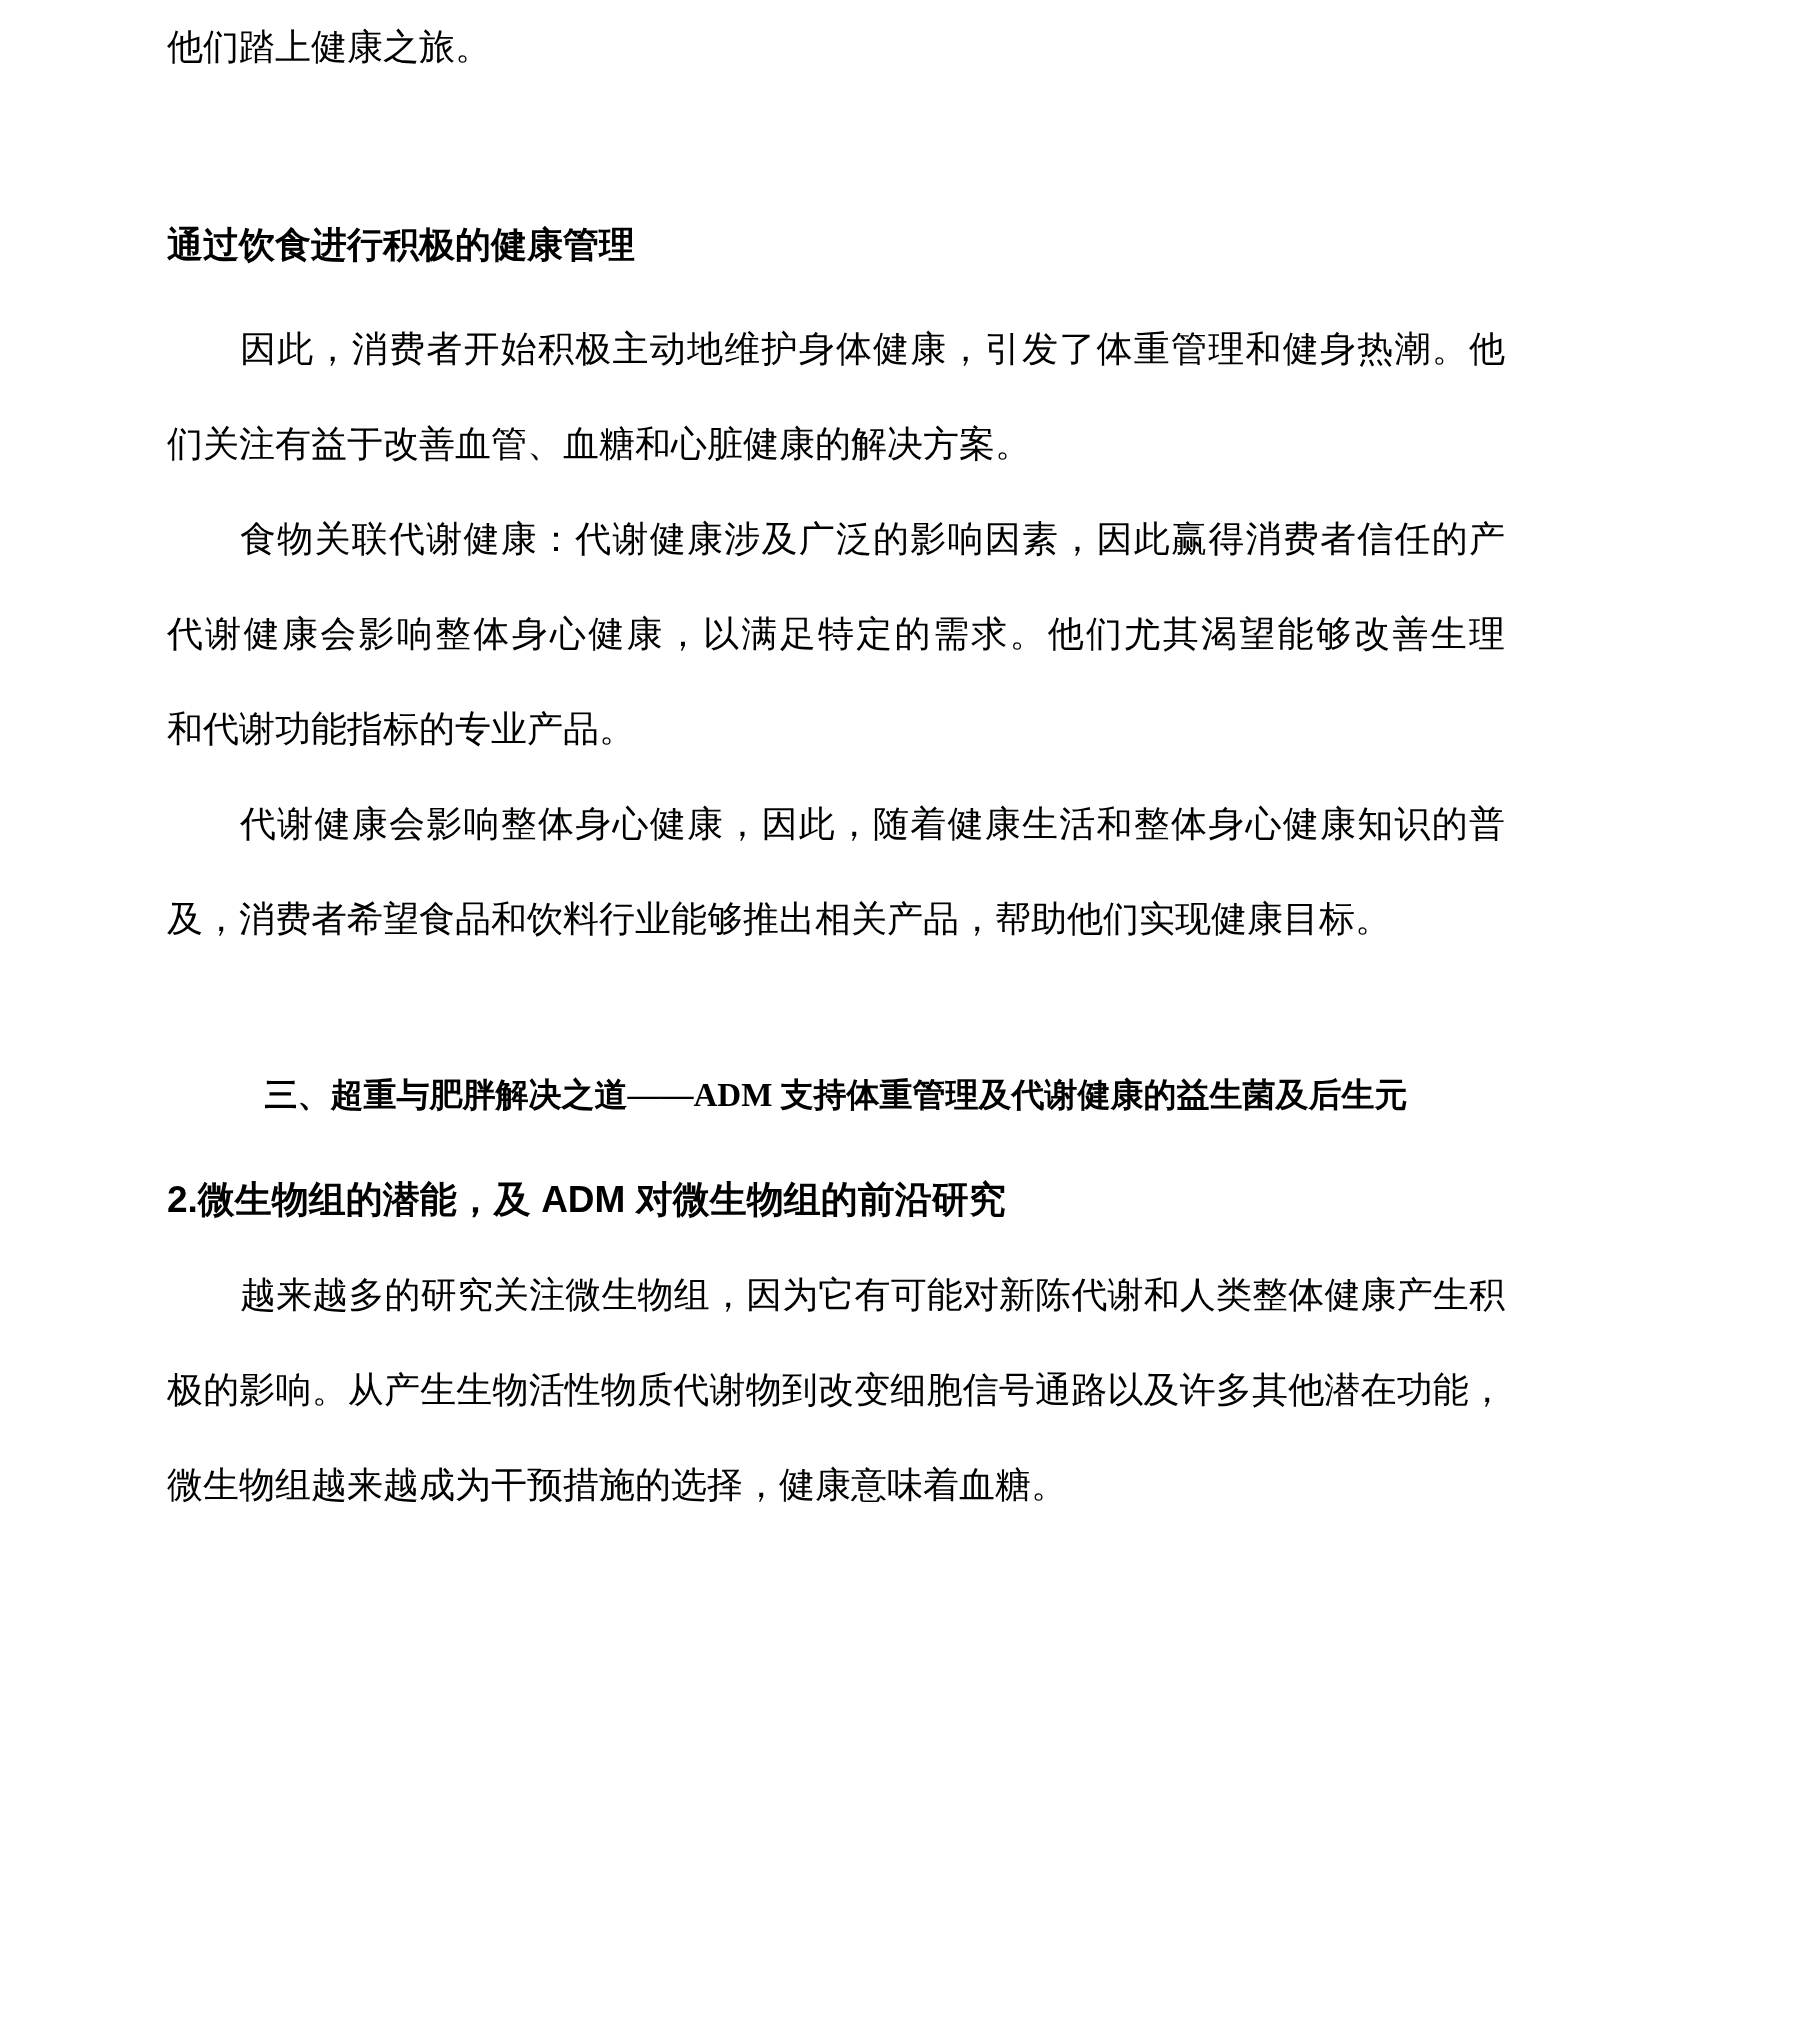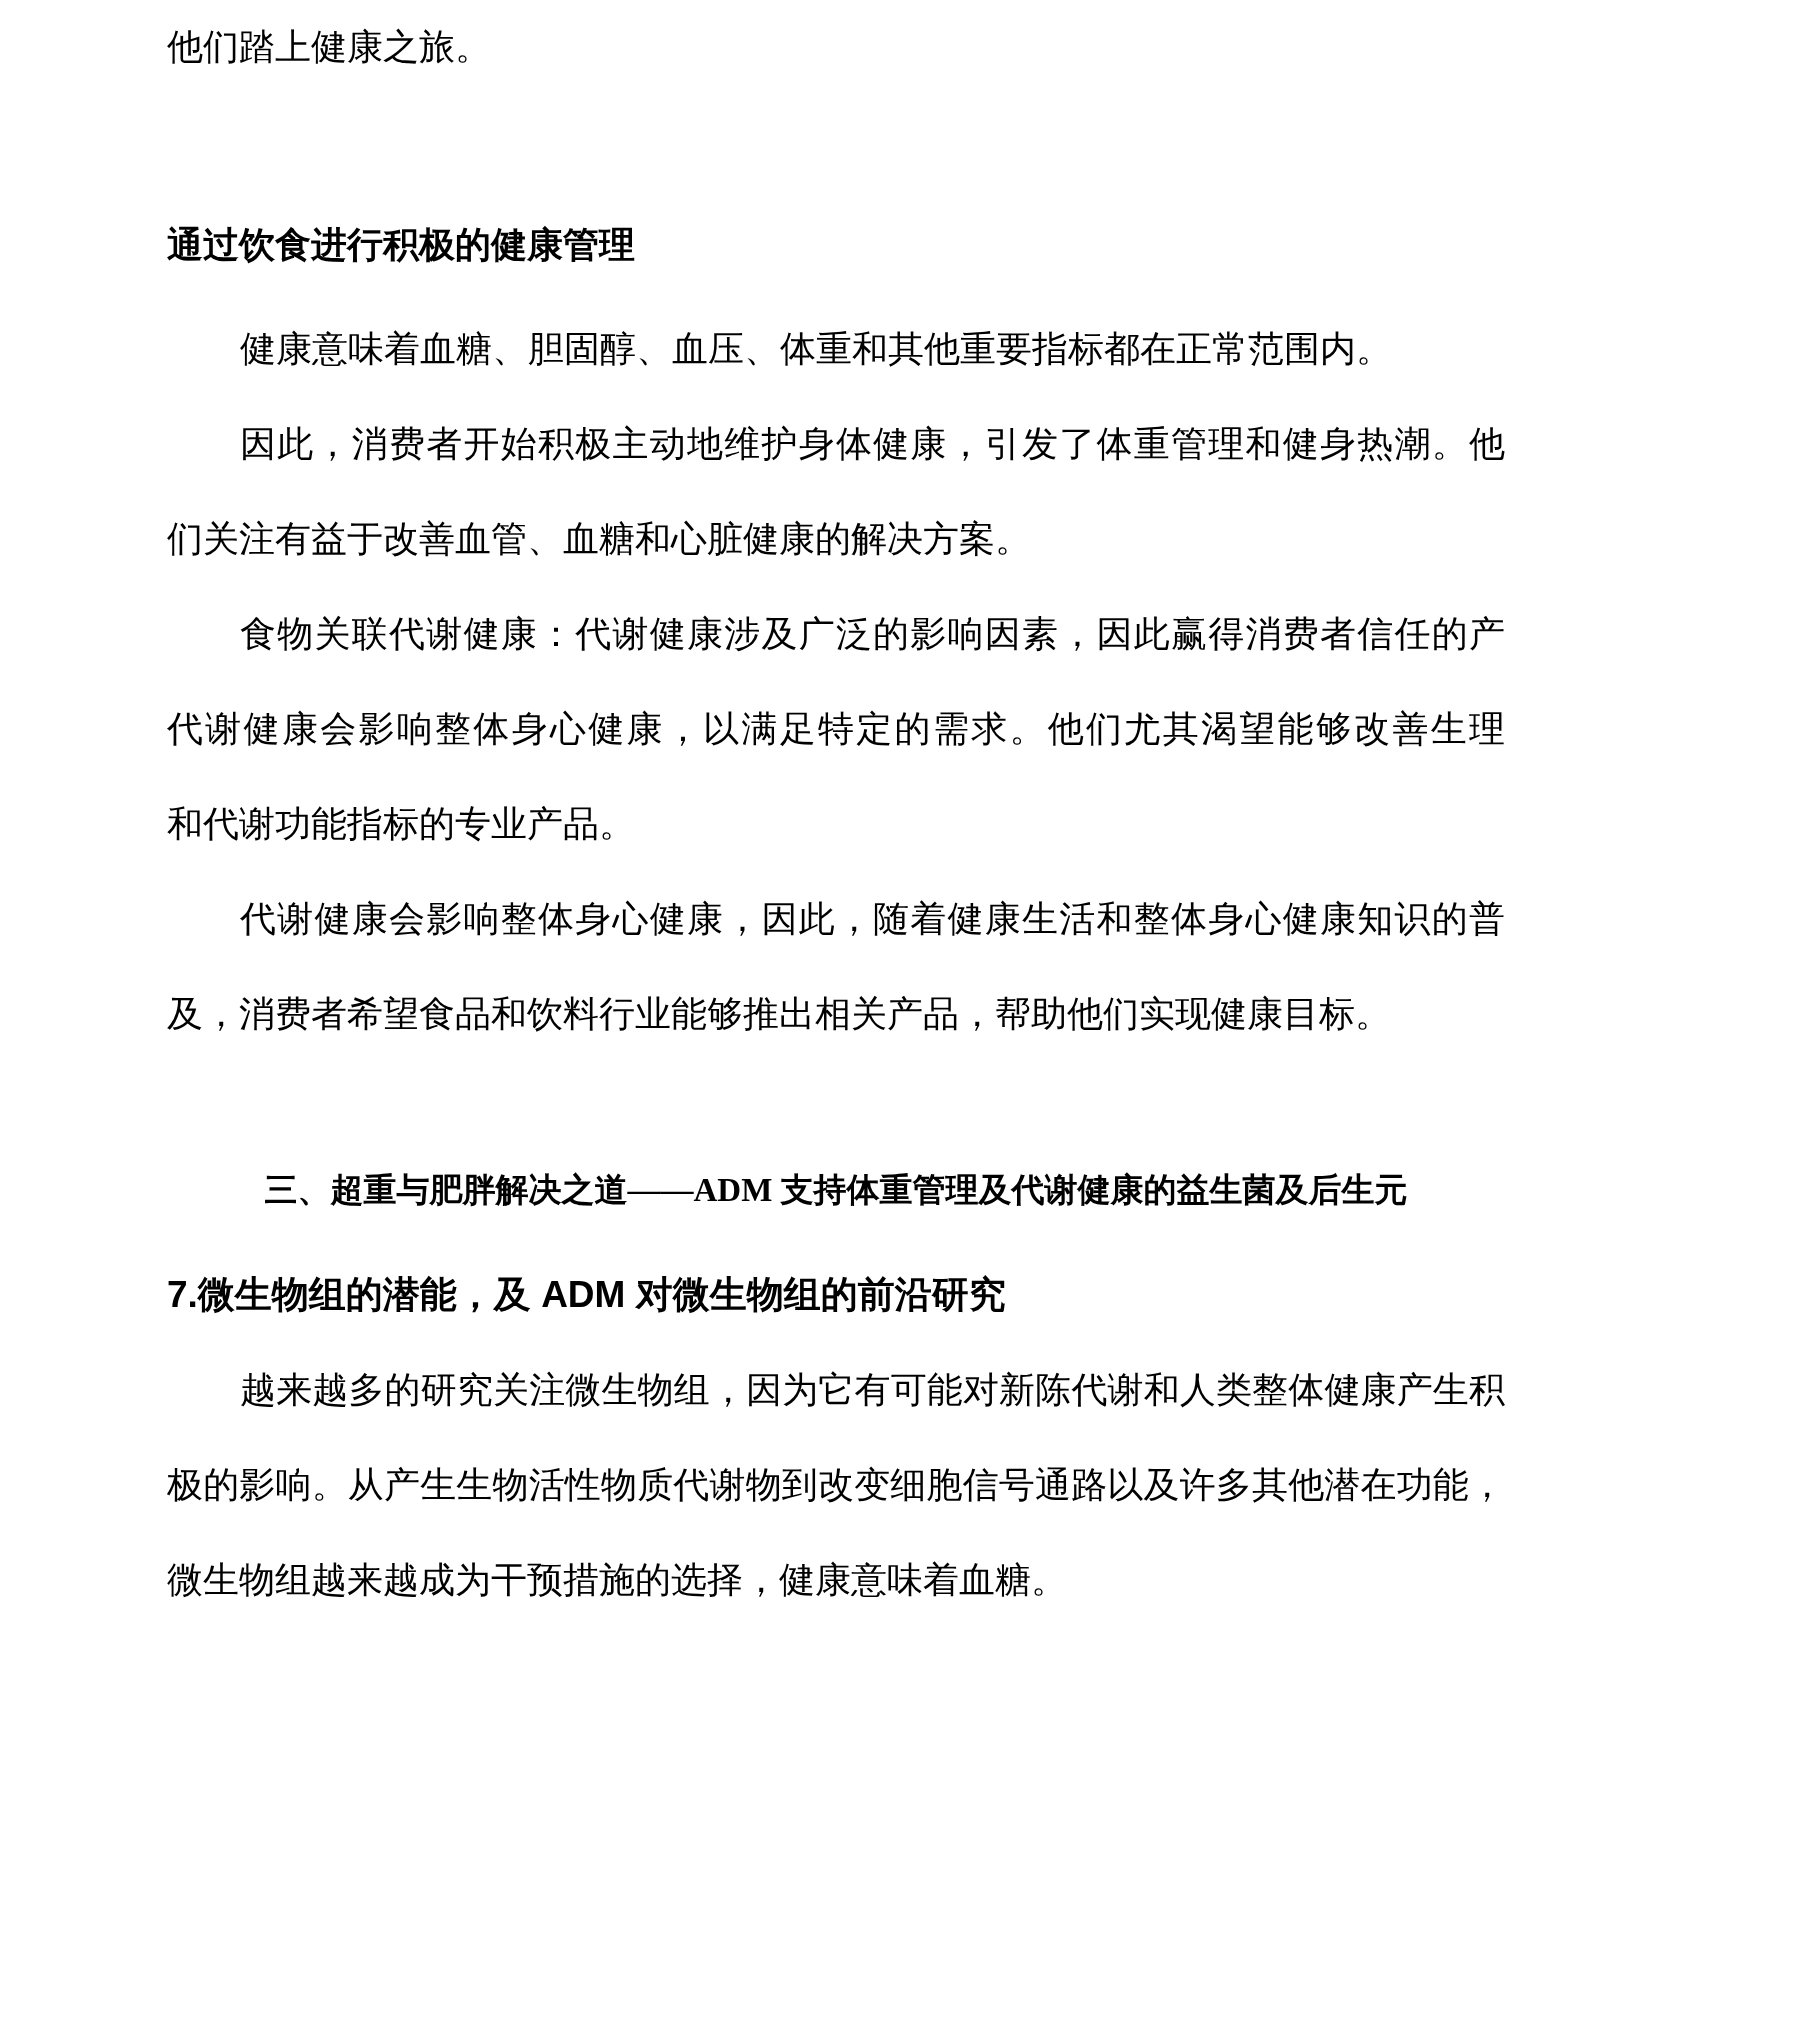--- a/index.html
+++ b/index.html
@@ -69,40 +69,37 @@
 
 <div class="page">
   <div class="doc">
       <div class="block paragraph">
         <div class="line">他们踏上健康之旅。</div>
       </div>
       <div class="block heading2">
         <div class="line">通过饮食进行积极的健康管理</div>
       </div>
       <div class="block paragraph">
-        <div class="line indent">健康意味着血糖、胆固醇、血压、体重和其他重要指标都在正常范围内。</div>
-      </div>
-      <div class="block paragraph">
         <div class="line indent just">因此，消费者开始积极主动地维护身体健康，引发了体重管理和健身热潮。他</div>
         <div class="line">们关注有益于改善血管、血糖和心脏健康的解决方案。</div>
       </div>
       <div class="block paragraph">
         <div class="line indent just">食物关联代谢健康：代谢健康涉及广泛的影响因素，因此赢得消费者信任的产</div>
         <div class="line just">代谢健康会影响整体身心健康，以满足特定的需求。他们尤其渴望能够改善生理</div>
         <div class="line">和代谢功能指标的专业产品。</div>
       </div>
       <div class="block paragraph">
         <div class="line indent just">代谢健康会影响整体身心健康，因此，随着健康生活和整体身心健康知识的普</div>
         <div class="line">及，消费者希望食品和饮料行业能够推出相关产品，帮助他们实现健康目标。</div>
       </div>
       <div class="block heading1">
         <div class="line">三、超重与肥胖解决之道——ADM 支持体重管理及代谢健康的益生菌及后生元</div>
       </div>
       <div class="block heading3">
-        <div class="line">7.微生物组的潜能，及 ADM 对微生物组的前沿研究</div>
+        <div class="line">2.微生物组的潜能，及 ADM 对微生物组的前沿研究</div>
       </div>
       <div class="block paragraph">
         <div class="line indent just">越来越多的研究关注微生物组，因为它有可能对新陈代谢和人类整体健康产生积</div>
         <div class="line just">极的影响。从产生生物活性物质代谢物到改变细胞信号通路以及许多其他潜在功能，</div>
         <div class="line">微生物组越来越成为干预措施的选择，健康意味着血糖。</div>
       </div>
     </div>
 </div>
 
 

